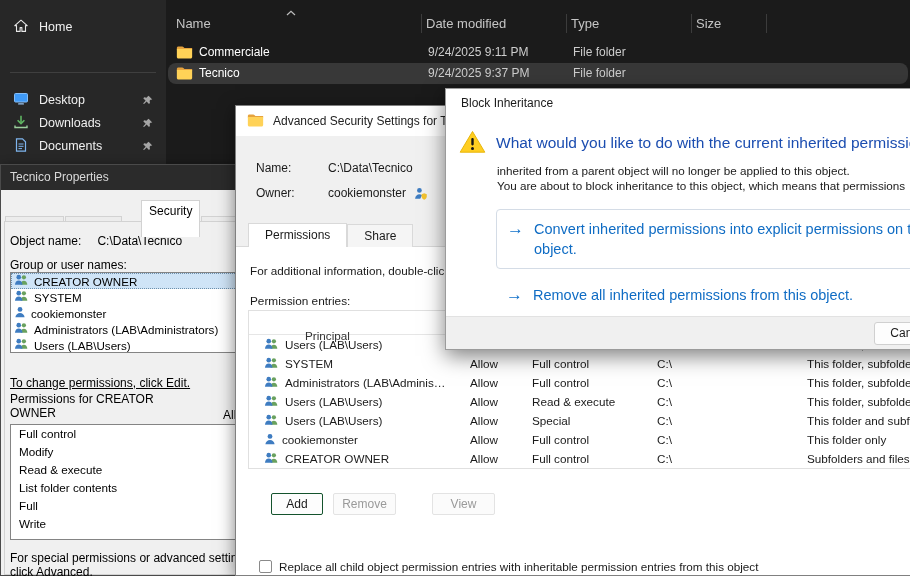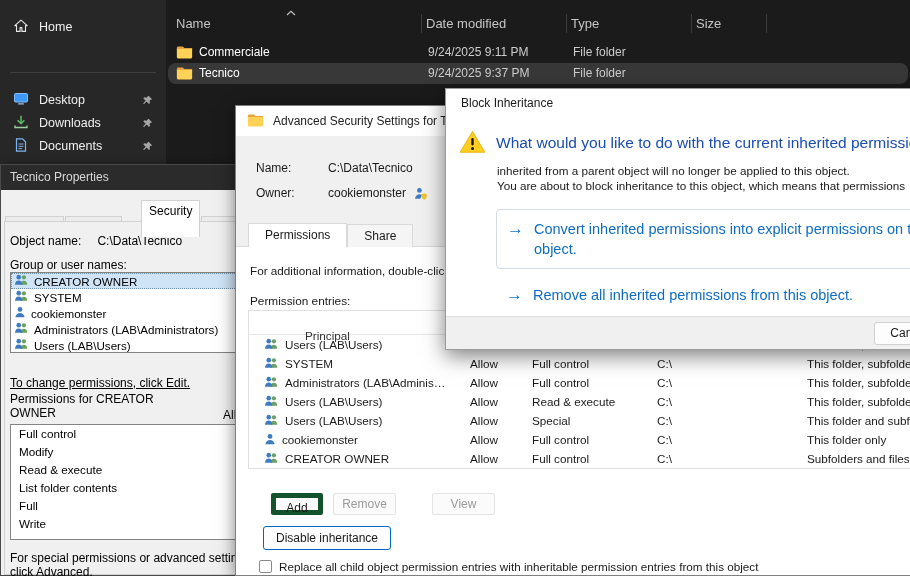--- a/index.html
+++ b/index.html
@@ -63,21 +63,21 @@
   .infotext{left:14px;top:17px;font-size:11.7px;}
   .entrieslabel{left:14px;top:47px;font-size:11.8px;}
   .ptable{position:absolute;left:12px;top:63px;width:940px;border:1px solid #e0e0e0;background:#fff;font-size:11.7px;}
   .trow{display:grid;grid-template-columns:221px 62px 125px 150px auto;align-items:center;height:19px;white-space:nowrap;}
   .trow.hdr{height:24px;color:#333;border-bottom:1px solid #e6e6e6;}
   .trow.hdr .c1{padding-left:56px;margin-top:24px;}
   .c1{display:flex;align-items:center;gap:6px;padding-left:15px;overflow:hidden;}
   .c1 .ptxt{max-width:162px;overflow:hidden;text-overflow:ellipsis;white-space:nowrap;}
   .btnrow{position:absolute;top:246px;left:0;height:24px;}
   .btn{position:absolute;height:22px;font-size:12px;text-align:center;line-height:20px;border-radius:2px;}
-  .btn-add{left:35px;width:52px;background:#fdfdfd;border:5px solid #14532d;color:#1a1a1a;}
+  .btn-add{left:35px;width:52px;background:#fdfdfd;border:1px solid #14532d;color:#1a1a1a;}
   .btn-remove{left:97px;width:63px;background:#fbfbfb;border:1px solid #e3e3e3;color:#9a9a9a;}
   .btn-view{left:196px;width:63px;background:#fbfbfb;border:1px solid #e3e3e3;color:#9a9a9a;}
   .btn-disable{position:absolute;left:27px;top:279px;width:128px;height:24px;background:#fdfdfd;
     border:1px solid #0067c0;border-radius:3px;font-size:12px;text-align:center;line-height:22px;color:#1a1a1a;}
   .replrow{position:absolute;left:23px;top:313px;display:flex;align-items:center;gap:7px;font-size:11.7px;white-space:nowrap;}
   .chk{width:13px;height:13px;background:#fff;border:1px solid #8a8a8a;border-radius:2px;flex:none;}
 
   
   .block{position:absolute;left:445px;top:88px;width:575px;height:262px;background:#fff;
     border:1px solid #9b9b9b;z-index:4;box-shadow:0 6px 20px rgba(0,0,0,.5);color:#1a1a1a;}
@@ -396,21 +396,20 @@
           <span>Full control</span>
           <span>C:\</span>
           <span>Subfolders and files only</span>
         </div>
       </div>
       <div class="btnrow">
         <div class="btn btn-add">Add</div>
         <div class="btn btn-remove">Remove</div>
         <div class="btn btn-view">View</div>
       </div>
-      <div class="btn-disable">Disable inheritance</div>
       <div class="replrow">
         <span class="chk"></span>
         <span>Replace all child object permission entries with inheritable permission entries from this object</span>
       </div>
     </div>
   </div>
 
   <div class="block">
     <div class="block-title">Block Inheritance</div>
     <div class="warn">

